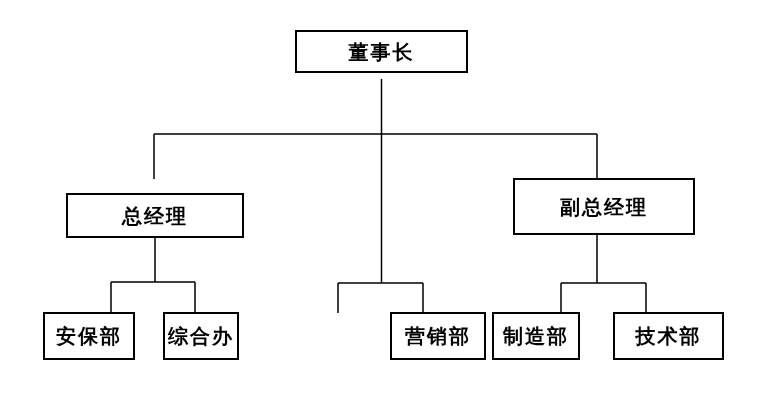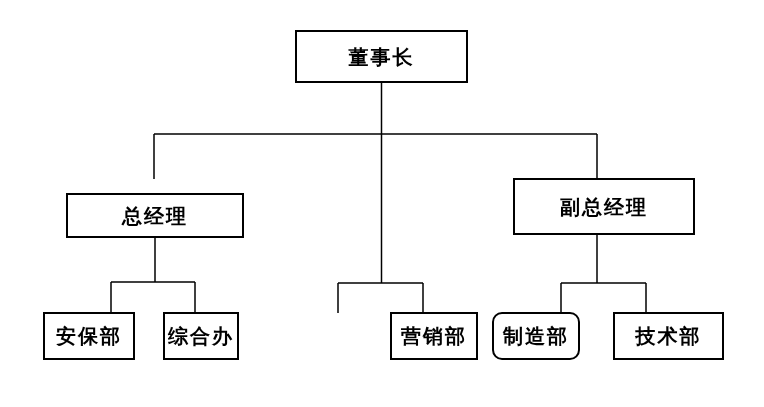--- a/index.html
+++ b/index.html
@@ -38,28 +38,28 @@
   }
   .node .label {
     font-size: 20px;
     font-weight: bold;
     color: #000000;
     letter-spacing: 2px;
     white-space: nowrap;
     line-height: 1;
   }
   
-  .n-chairman      { left: 295px; top: 30px;  width: 173px; height: 53px; }
+  .n-chairman      { left: 295px; top: 30px;  width: 173px; height: 43px; }
   .n-gm            { left: 66px;  top: 193px; width: 178px; height: 45px; }
   .n-dgm           { left: 513px; top: 178px; width: 182px; height: 57px; }
   .n-security      { left: 43px;  top: 312px; width: 92px;  height: 48px; }
   .n-office        { left: 163px; top: 312px; width: 76px;  height: 48px; }
   .n-finance       { left: 270px; top: 312px; width: 88px;  height: 48px; }
-  .n-marketing     { left: 390px; top: 312px; width: 88px;  height: 48px; }
-  .n-manufacturing { left: 492px; top: 312px; width: 88px;  height: 48px; border-radius: 10px; }
+  .n-marketing     { left: 390px; top: 312px; width: 96px;  height: 48px; }
+  .n-manufacturing { left: 492px; top: 312px; width: 88px;  height: 48px; }
   .n-technology    { left: 613px; top: 312px; width: 111px;  height: 48px; }
 </style>
 </head>
 <body>
 
 <div class="canvas">
 
   <svg class="connectors" viewBox="0 0 764 407" xmlns="http://www.w3.org/2000/svg">
 
     <path d="M381.5 79 L381.5 283"></path>

